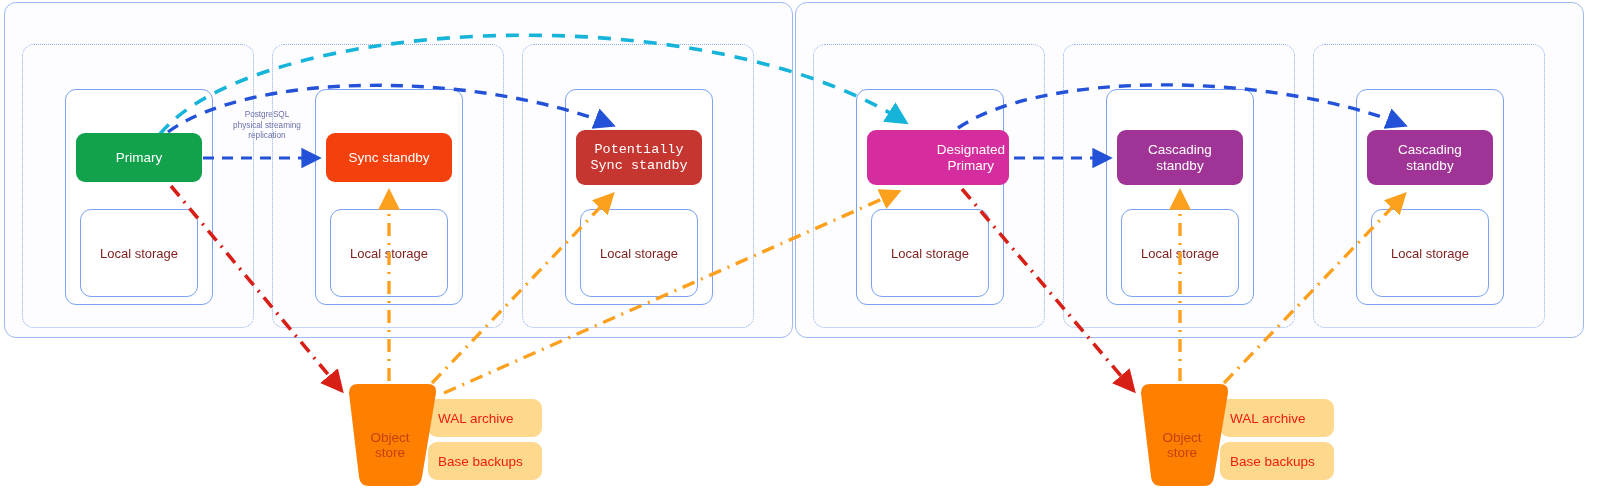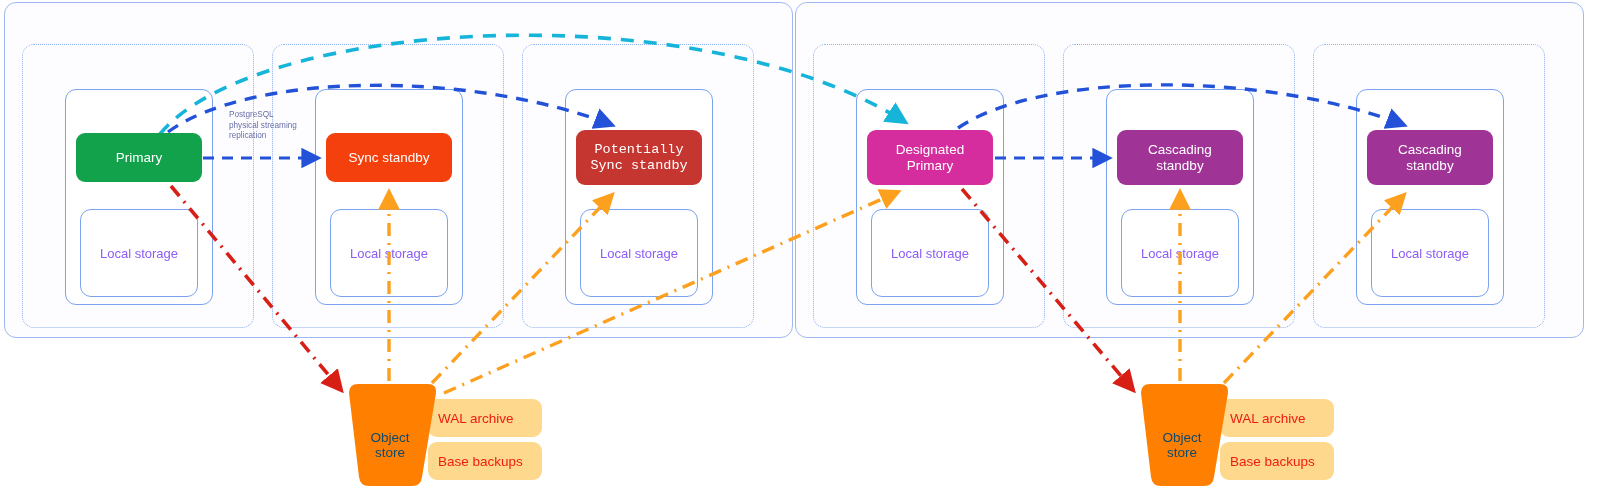--- a/index.html
+++ b/index.html
@@ -65,21 +65,21 @@
   }
 
   
   .storage{
     position:absolute;
     border:1.3px solid #7ba3ef;
     border-radius:11px;
     background:#ffffff;
     box-sizing:border-box;
     display:flex;align-items:center;justify-content:center;
-    color:#8b5cf6;font-size:13px;
+    color:#7f1d1d;font-size:13px;
     z-index:4;
   }
 
   
   .inst{
     position:absolute;
     border-radius:9px;
     box-sizing:border-box;
     display:flex;align-items:center;justify-content:center;
     text-align:center;
@@ -89,30 +89,31 @@
     z-index:6;
     padding:2px 4px;
   }
 
   
   .repl-label{
     position:absolute;
     color:#6a6fa8;
     font-size:8.2px;
     line-height:1.28;
+    text-align:center;
     width:76px;
     z-index:7;
   }
 
   
   .objstore-wrap{position:absolute;z-index:6;}
   .objstore-label{
     position:absolute;left:0;width:100%;
     top:33px;
-    text-align:center;color:#0c4a6e;font-size:13.5px;line-height:1.16;
+    text-align:center;color:#c2410c;font-size:13.5px;line-height:1.16;
     pointer-events:none;
   }
   .bucket-tag{
     position:absolute;
     border-radius:9px;
     background:#fdd88d;
     color:#ee1c10;
     font-size:13.5px;
     display:flex;align-items:center;
     padding-left:10px;
@@ -216,21 +217,21 @@
       <line x1="68" y1="29" x2="55" y2="42"></line>
       <line x1="45" y1="52" x2="32" y2="65"></line>
     </g>
   </svg>
   <div class="cluster-title" style="left:840px;top:6px;">Kubernetes cluster #2</div>
 
   <div class="az" style="left:813px;top:44px;width:232px;height:284px;"></div>
   <div class="az-title" style="left:813px;top:53px;width:232px;">Availability Zone #1</div>
   <div class="worker" style="left:856px;top:89px;width:148px;height:216px;"></div>
   <div class="worker-title" style="left:856px;top:96px;width:148px;">Worker node</div>
-  <div class="inst" style="left:867px;top:130px;width:126px;height:55px;background:#d62d9e;white-space:pre-line;">
+  <div class="inst" style="left:867px;top:130px;width:142px;height:55px;background:#d62d9e;white-space:pre-line;justify-content:flex-end;">
     <span style="white-space:pre-line;">Designated
 Primary</span>
   </div>
   <div class="storage" style="left:871px;top:209px;width:118px;height:88px;">
     <span>Local storage</span>
   </div>
 
   <div class="az" style="left:1063px;top:44px;width:232px;height:284px;"></div>
   <div class="az-title" style="left:1063px;top:53px;width:232px;">Availability Zone #2</div>
   <div class="worker" style="left:1106px;top:89px;width:148px;height:216px;"></div>

